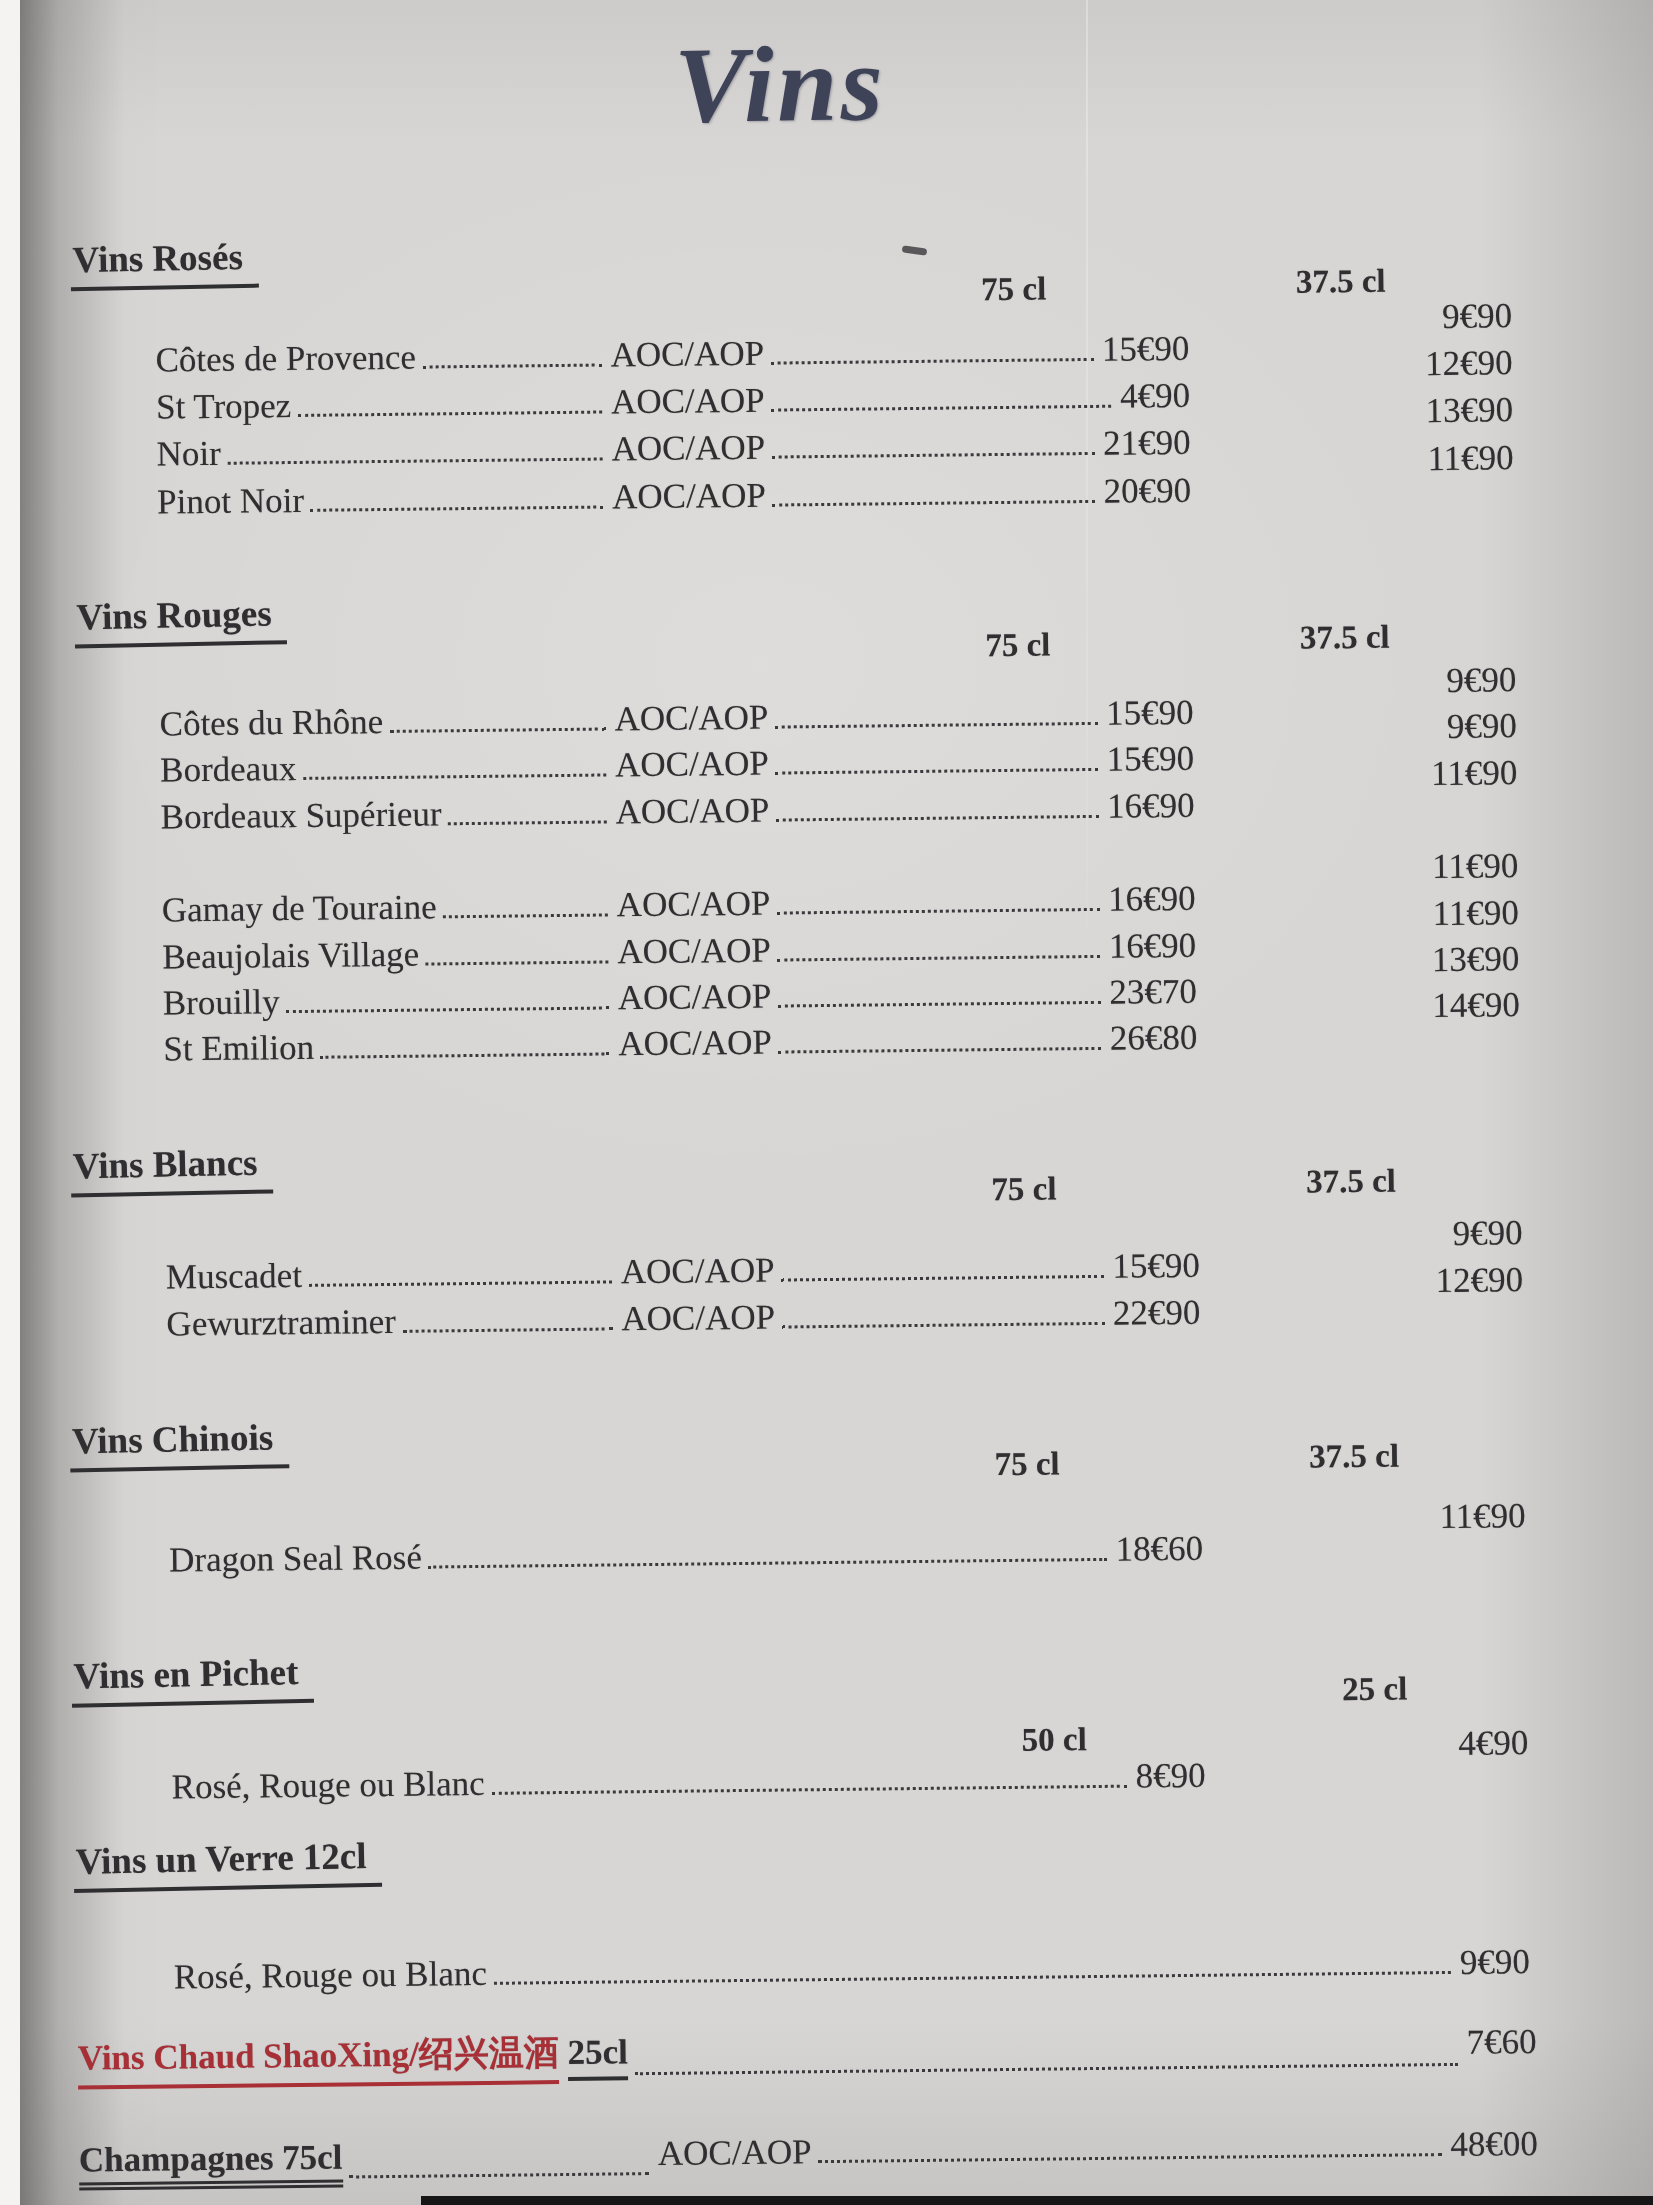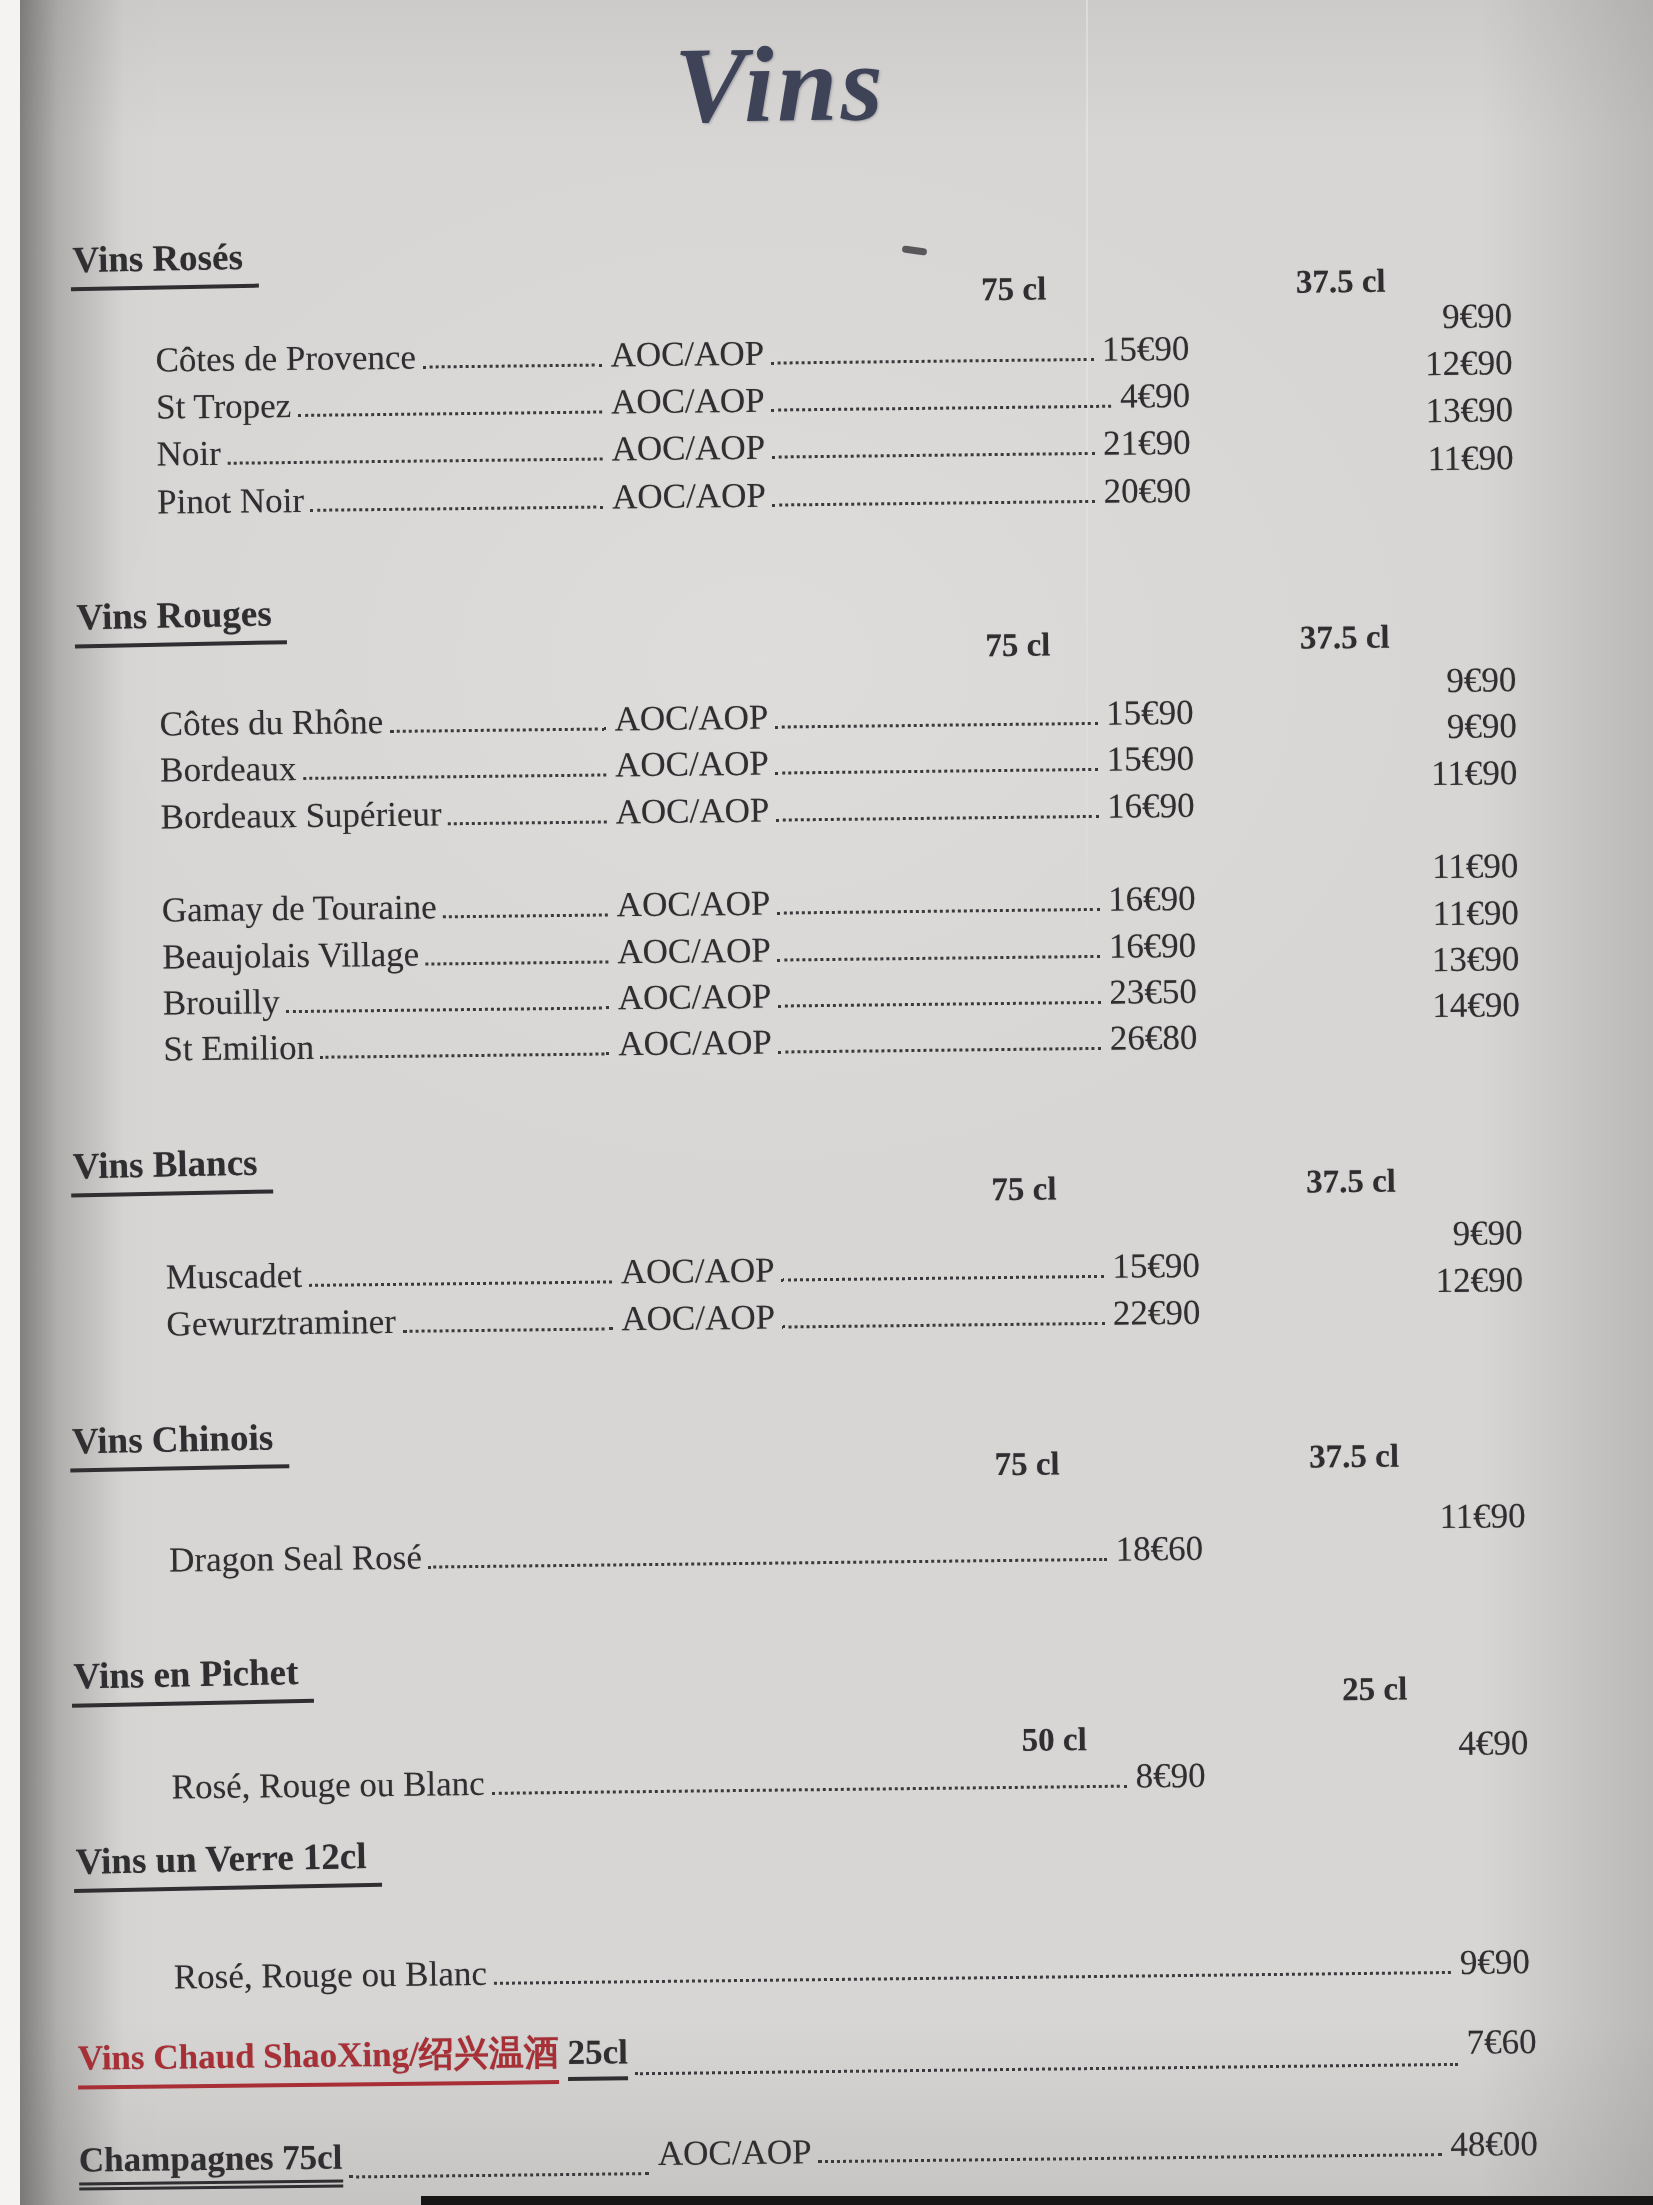--- a/index.html
+++ b/index.html
@@ -197,21 +197,21 @@
 
   <div class="row" style="top:947px;">
     <span class="cell-name">
         <span>Brouilly</span>
         <span class="leader"></span>
       </span>
     <span class="aoc">AOC/AOP</span>
     <span class="cell-mid">
         <span class="leader"></span>
       </span>
-    <span class="p1">23€50</span>
+    <span class="p1">23€70</span>
   </div>
   <span class="p2" style="top:947px;">13€90</span>
 
   <div class="row" style="top:993px;">
     <span class="cell-name">
         <span>St Emilion</span>
         <span class="leader"></span>
       </span>
     <span class="aoc">AOC/AOP</span>
     <span class="cell-mid">

